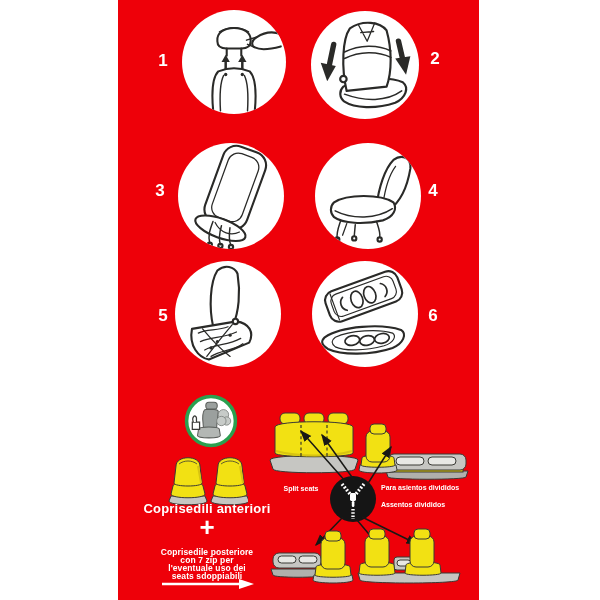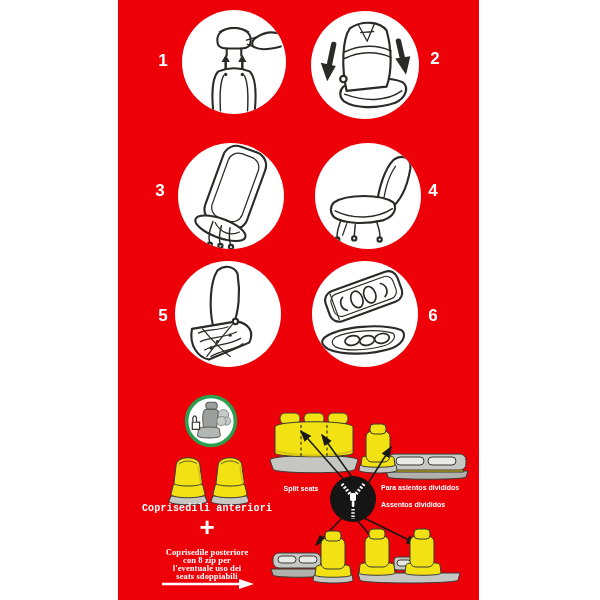--- a/index.html
+++ b/index.html
@@ -21,24 +21,24 @@
          font-weight:bold; font-size:17px; line-height:20px; }
   .n1 { left:33px;  top:51px; }
   .n2 { left:305px; top:49px; }
   .n3 { left:30px;  top:181px; }
   .n4 { left:303px; top:181px; }
   .n5 { left:33px;  top:306px; }
   .n6 { left:303px; top:306px; }
 
   .abs { position:absolute; }
   .wtxt { color:#ffffff; font-weight:bold; text-align:center; }
-  .front-label { left:14px; top:504px; width:150px; font-size:10px; line-height:9px; letter-spacing:0.2px;font-family:Liberation Mono, monospace; }
+  .front-label { left:14px; top:504px; width:150px; font-size:13px; line-height:9px; letter-spacing:0.2px; }
   .plus-sign  { left:14px; top:514px; width:150px; font-size:26px; line-height:26px; }
   .rear-label { left:14px; top:548px; width:150px; font-size:8.5px; line-height:8px; letter-spacing:0.1px; }
-  .rear-label span { display:block;font-family:Liberation Serif, serif; }
+  .rear-label span { display:block; }
   .split-label    { left:140px; top:485px; width:86px;  font-size:7px; line-height:8px; text-align:center; }
   .para-label     { left:263px; top:484px; width:100px; font-size:7px; line-height:8px; text-align:left; }
   .assentos-label { left:263px; top:501px; width:100px; font-size:7px; line-height:8px; text-align:left; }
 
   .airbag-badge { left:66px; top:394px; width:54px; height:54px; }
   .front-seats  { left:50px; top:452px; width:80px; height:56px; }
   .white-arrow  { left:42px; top:578px; width:96px; height:12px; }
   .group-svg    { left:140px; top:405px; width:220px; height:195px; }
 </style>
 </head>
@@ -189,21 +189,21 @@
         </g>
       </g>
     </svg>
 
     <div class="abs wtxt front-label">Coprisedili anteriori</div>
 
     <div class="abs wtxt plus-sign">+</div>
 
     <div class="abs wtxt rear-label">
       <span>Coprisedile posteriore</span>
-      <span>con 8 zip per</span>
+      <span>con 7 zip per</span>
       <span>l'eventuale uso dei</span>
       <span>seats sdoppiabili</span>
     </div>
 
     <svg class="abs white-arrow" viewBox="0 0 96 12">
       <path d="M2,6 L80,6" stroke="#ffffff" stroke-width="2.6"></path>
       <polygon points="79,1 94,6 79,11" fill="#ffffff"></polygon>
     </svg>
 
     <svg class="abs group-svg" viewBox="0 0 220 195">

